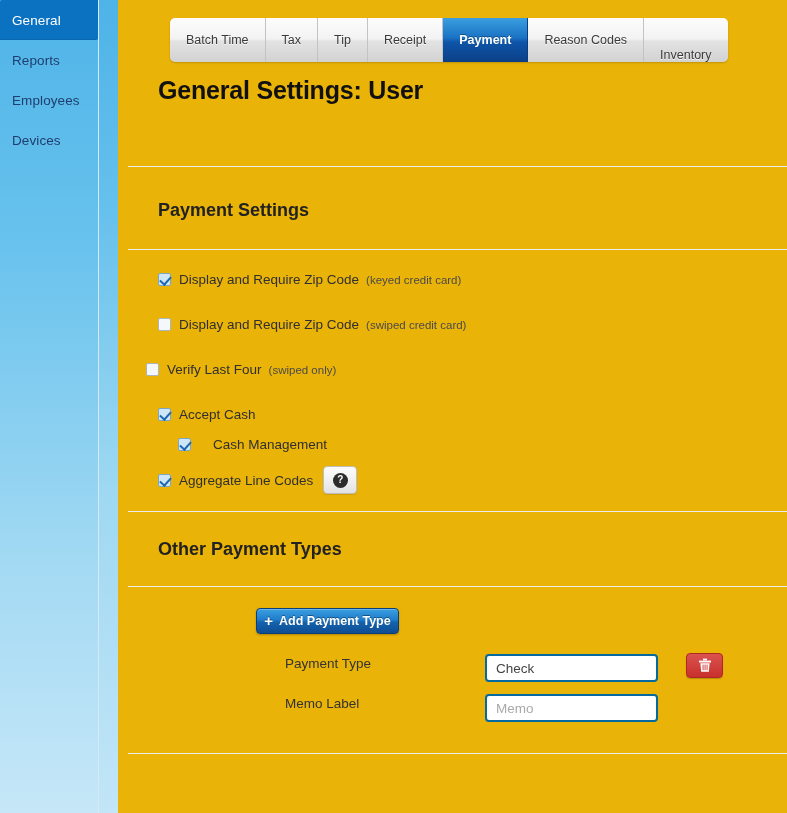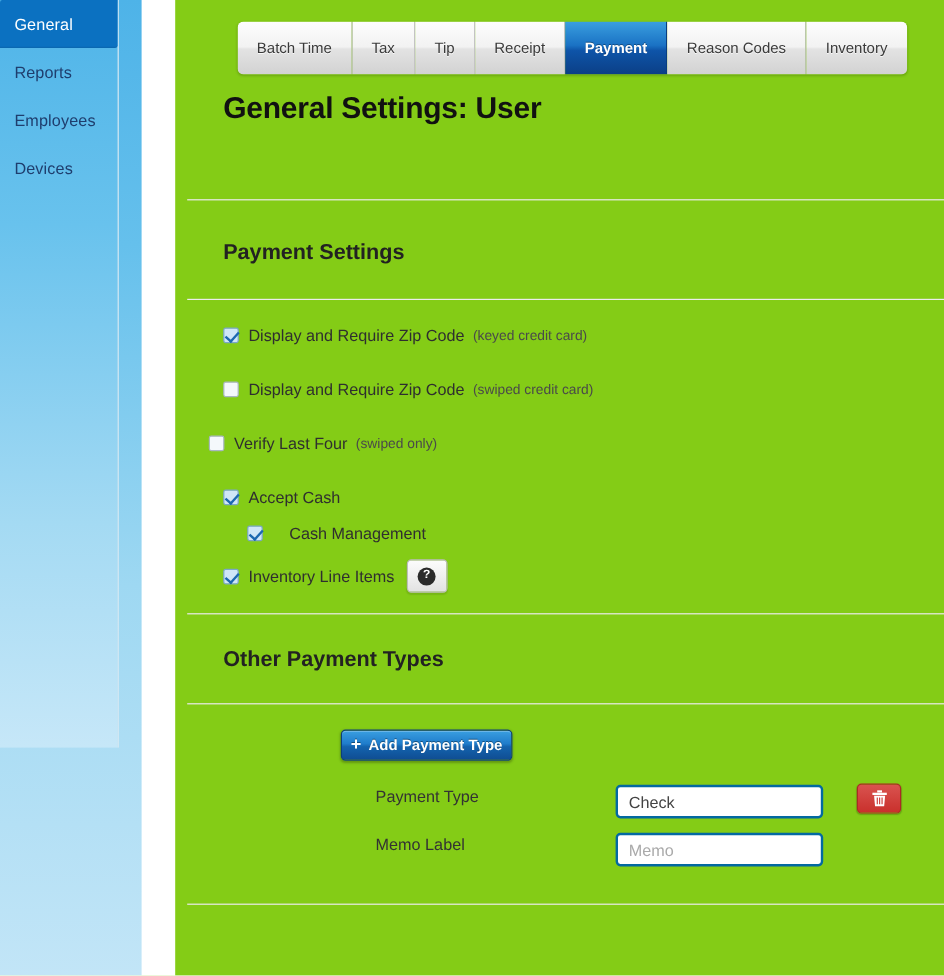--- a/index.html
+++ b/index.html
@@ -15,21 +15,21 @@
   .sidebar {
     width:118px; height:813px;
     background:linear-gradient(to bottom, #4eb3e8 0%, #65c0ec 25%, #9ed8f2 60%, #c2e5f7 100%);
     position:relative;
     flex:0 0 118px;
   }
   .nav-panel {
     width:99px;
     background:linear-gradient(to bottom, #4fb4e8 0%, #68c2ed 30%, #a4daf3 70%, #c6e7f8 100%);
     border-right:1px solid #d7e9f3;
-    height:623px;
+    height:813px;
   }
   .nav-item {
     height:40px;
     display:flex; align-items:center;
     padding-left:12px;
     font-size:13.5px;
     color:#1f3e6e;
     letter-spacing:0.1px;
     cursor:pointer;
   }
@@ -39,24 +39,23 @@
     font-weight:normal;
     border-top-left-radius:2px;
     border-bottom-right-radius:2px;
     margin-right:0;
     box-shadow:inset 0 -1px 0 rgba(0,0,0,0.08);
   }
 
   
   .main {
     flex:1 1 auto;
-    background:#84cc16;
+    background:#eab308;
     position:relative;
     height:813px;
-    margin-left:28px;
   }
 
   
   .tabbar {
     position:absolute;
     left:52px; top:18px;
     display:flex;
     height:44px;
     border-radius:5px;
     overflow:hidden;
@@ -67,21 +66,21 @@
     padding:0 16px;
     height:44px;
     font-size:12.5px;
     color:#3a3a3a;
     background:linear-gradient(to bottom, #fdfdfd 0%, #f2f2f2 48%, #e3e3e3 52%, #d2d2d2 100%);
     border-right:1px solid #c3c3c3;
     cursor:pointer;
     white-space:nowrap;
     text-shadow:0 1px 0 rgba(255,255,255,0.8);
   }
-  .tab:last-child { border-right:none; }
+  .tab:last-child { border-right:none;align-items:flex-end; }
   .tab.active {
     background:linear-gradient(to bottom, #3a9fe0 0%, #1a72c4 45%, #0e54a8 55%, #0b3f86 100%);
     color:#ffffff;
     font-weight:bold;
     text-shadow:0 -1px 0 rgba(0,0,0,0.35);
     border-right:1px solid #0a3c80;
   }
 
   
   .page-title {
@@ -296,21 +295,21 @@
       <span class="chk-label">Accept Cash</span>
     </div>
 
     <div class="chk-row" style="left:60px; top:437px;">
       <span class="cbox checked"></span>
       <span class="chk-label" style="margin-left:14px;">Cash Management</span>
     </div>
 
     <div class="chk-row" style="left:40px; top:466px;">
       <span class="cbox checked"></span>
-      <span class="chk-label">Inventory Line Items</span>
+      <span class="chk-label">Aggregate Line Codes</span>
       <span class="help-btn">
         <span class="help-dot">?</span>
       </span>
     </div>
 
     <div class="divider" style="top:511px;"></div>
 
     <div class="section-title" style="top:539px;">Other Payment Types</div>
     <div class="divider" style="top:586px;"></div>
 

